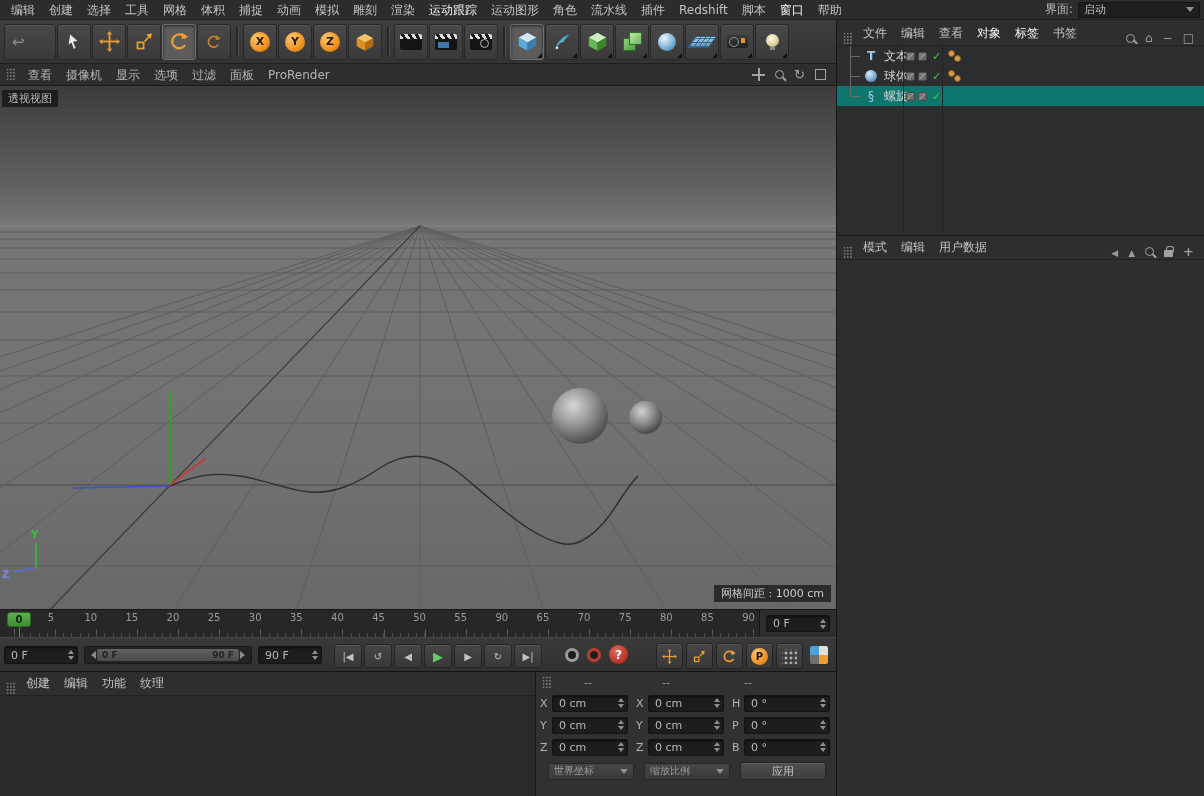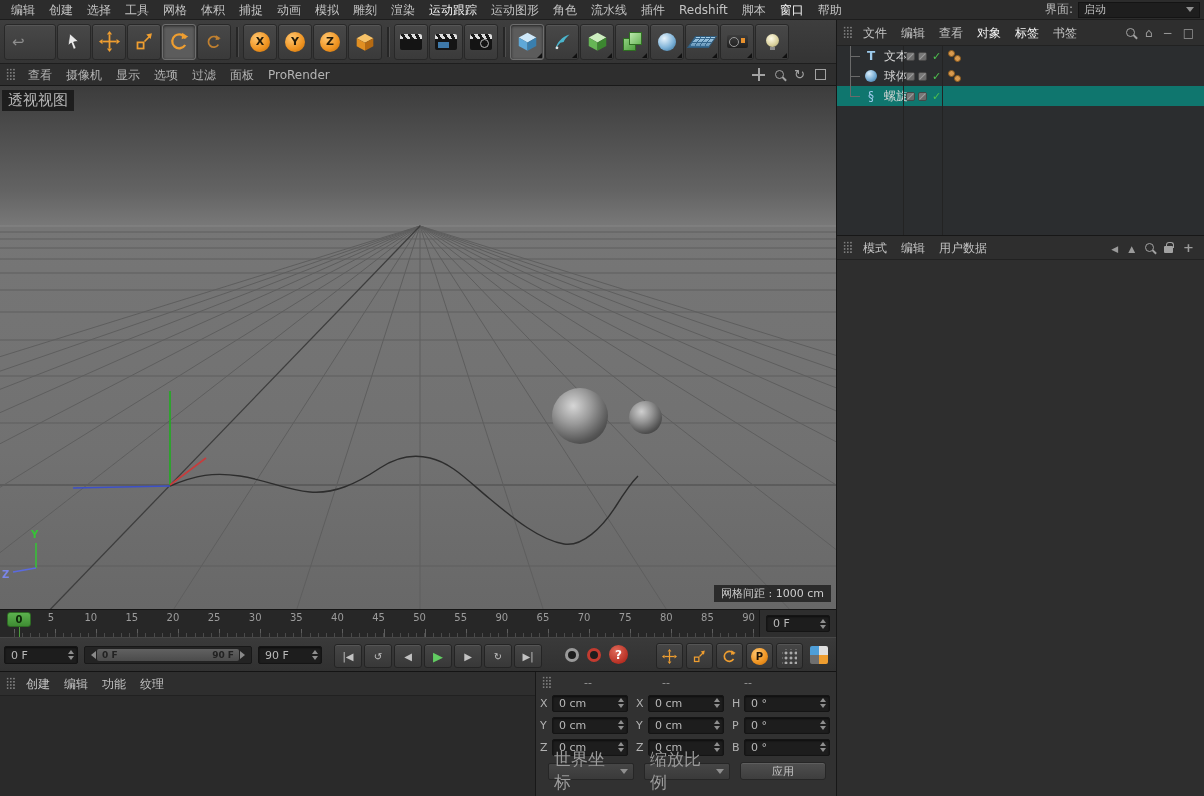--- a/index.html
+++ b/index.html
@@ -78,21 +78,21 @@
   .g-back::before{content:"◀";font-size:9px}
   .g-tri::before{content:"▲";font-size:9px}
   .g-plus::before{content:"+";font-size:13px;font-weight:bold}
   .ic-lock{width:9px;height:7px;background:#a2a2a2;border-radius:1px;position:relative;margin-top:4px}
   .ic-lock::before{content:"";position:absolute;top:-4px;left:1.5px;width:6px;height:5px;border:1.5px solid #a2a2a2;border-bottom:none;border-radius:3px 3px 0 0}
 
   
   .viewport{position:absolute;left:0;top:86px;width:836px;height:523px;overflow:hidden;
             background:linear-gradient(180deg,#3c3c3c 0%,#636363 20%,#787878 26.6%,#767676 27%,#717171 70%,#686868 100%)}
   .vp-svg{position:absolute;left:0;top:0}
-  .vp-label{position:absolute;left:2px;top:4px;background:rgba(24,24,24,.85);color:#b6b6b6;font-size:15px;padding:1px 6px;z-index:2}
+  .vp-label{position:absolute;left:2px;top:4px;background:rgba(24,24,24,.85);color:#b6b6b6;font-size:11px;padding:1px 6px;z-index:2}
   .grid-label{position:absolute;right:5px;bottom:7px;background:rgba(28,28,28,.8);color:#cdcdcd;font-size:11px;padding:1px 7px;z-index:2}
   .text3d{position:absolute;left:299px;top:306px;font-size:51px;line-height:1;color:#fafafa;letter-spacing:1px;
           text-shadow:2px 3px 2px rgba(40,40,40,.55);z-index:1}
   .sphere{position:absolute;border-radius:50%;z-index:1}
   .s1{left:552px;top:302px;width:56px;height:56px;
       background:radial-gradient(circle at 38% 32%,#d6d6d6,#9a9a9a 35%,#565656 70%,#2d2d2d 100%)}
   .s2{left:629px;top:315px;width:33px;height:33px;
       background:radial-gradient(circle at 38% 32%,#cfcfcf,#959595 35%,#525252 70%,#2b2b2b 100%)}
 
   
@@ -147,35 +147,35 @@
             background:radial-gradient(circle at 35% 30%,#ffc670,#ef9320 60%,#c26d0a);
             color:#1d1205;font-size:10px;font-weight:bold}
   .ic-dots{width:15px;height:15px;background-image:radial-gradient(#cfcfcf 1.2px,transparent 1.35px);
            background-size:5px 5px;background-position:1.5px 1.5px}
   .quad-btn{position:absolute;left:810px;top:8px}
   .ic-quad{width:18px;height:18px;border-radius:2px;display:block;
            background:conic-gradient(#e0e0e0 0 25%,#ef9e30 25% 50%,#6f6f6f 50% 75%,#4e9ed8 75%)}
 
   
   .materials{position:absolute;left:0;top:672px;width:536px;height:124px;background:#292929;border-right:1px solid #181818}
-  .panel-menu{display:flex;align-items:center;padding:0 6px;height:24px;background:#2e2e2e;
+  .panel-menu{display:flex;align-items:flex-end;padding:0 6px;height:24px;background:#2e2e2e;
               border-bottom:1px solid #212121;color:#b9b9b9}
   .panel-menu .menu-item{line-height:24px}
   .materials-body{height:100px;background:#2a2a2a}
 
   .coords{position:absolute;left:536px;top:672px;width:300px;height:124px;background:#313131}
   .coord-head{position:relative;height:20px;display:flex;align-items:center;padding:0 6px;color:#9a9a9a;font-size:11px}
   .c-h{position:absolute;top:4px}
   .coord-row{display:flex;align-items:center;height:22px;padding-left:4px}
   .c-label{width:12px;font-size:11px;color:#b2b2b2}
   .c-field{width:76px;margin-right:8px}
   .c-field.rot{width:86px;margin-right:0}
   .coord-bottom{display:flex;align-items:center;gap:10px;padding:4px 4px 0 12px}
   .dd{width:86px;height:17px;background:linear-gradient(#464646,#3a3a3a);border:1px solid #262626;border-radius:2px;
-      display:flex;align-items:center;padding:0 5px;font-size:17px;color:#9b9b9b}
+      display:flex;align-items:center;padding:0 5px;font-size:10px;color:#9b9b9b}
   .apply-btn{width:86px;height:18px;background:linear-gradient(#4f4f4f,#3e3e3e);border:1px solid #262626;
              border-radius:3px;color:#c6c6c6;font-size:11px;box-shadow:inset 0 1px 0 #5e5e5e}
 
   
   .right-panel{position:absolute;left:836px;top:20px;width:368px;height:776px;background:#2d2d2d;
                border-left:1px solid #171717;box-shadow:inset 1px 0 0 #3d3d3d}
   .om{height:216px;border-bottom:1px solid #171717}
   .om .panel-menu{height:26px}
   .om-tree{position:relative;height:189px;background:#2b2d2f;overflow:hidden}
   .om-colline{position:absolute;top:0;bottom:0;width:1px;background:#232323;z-index:2;pointer-events:none}

